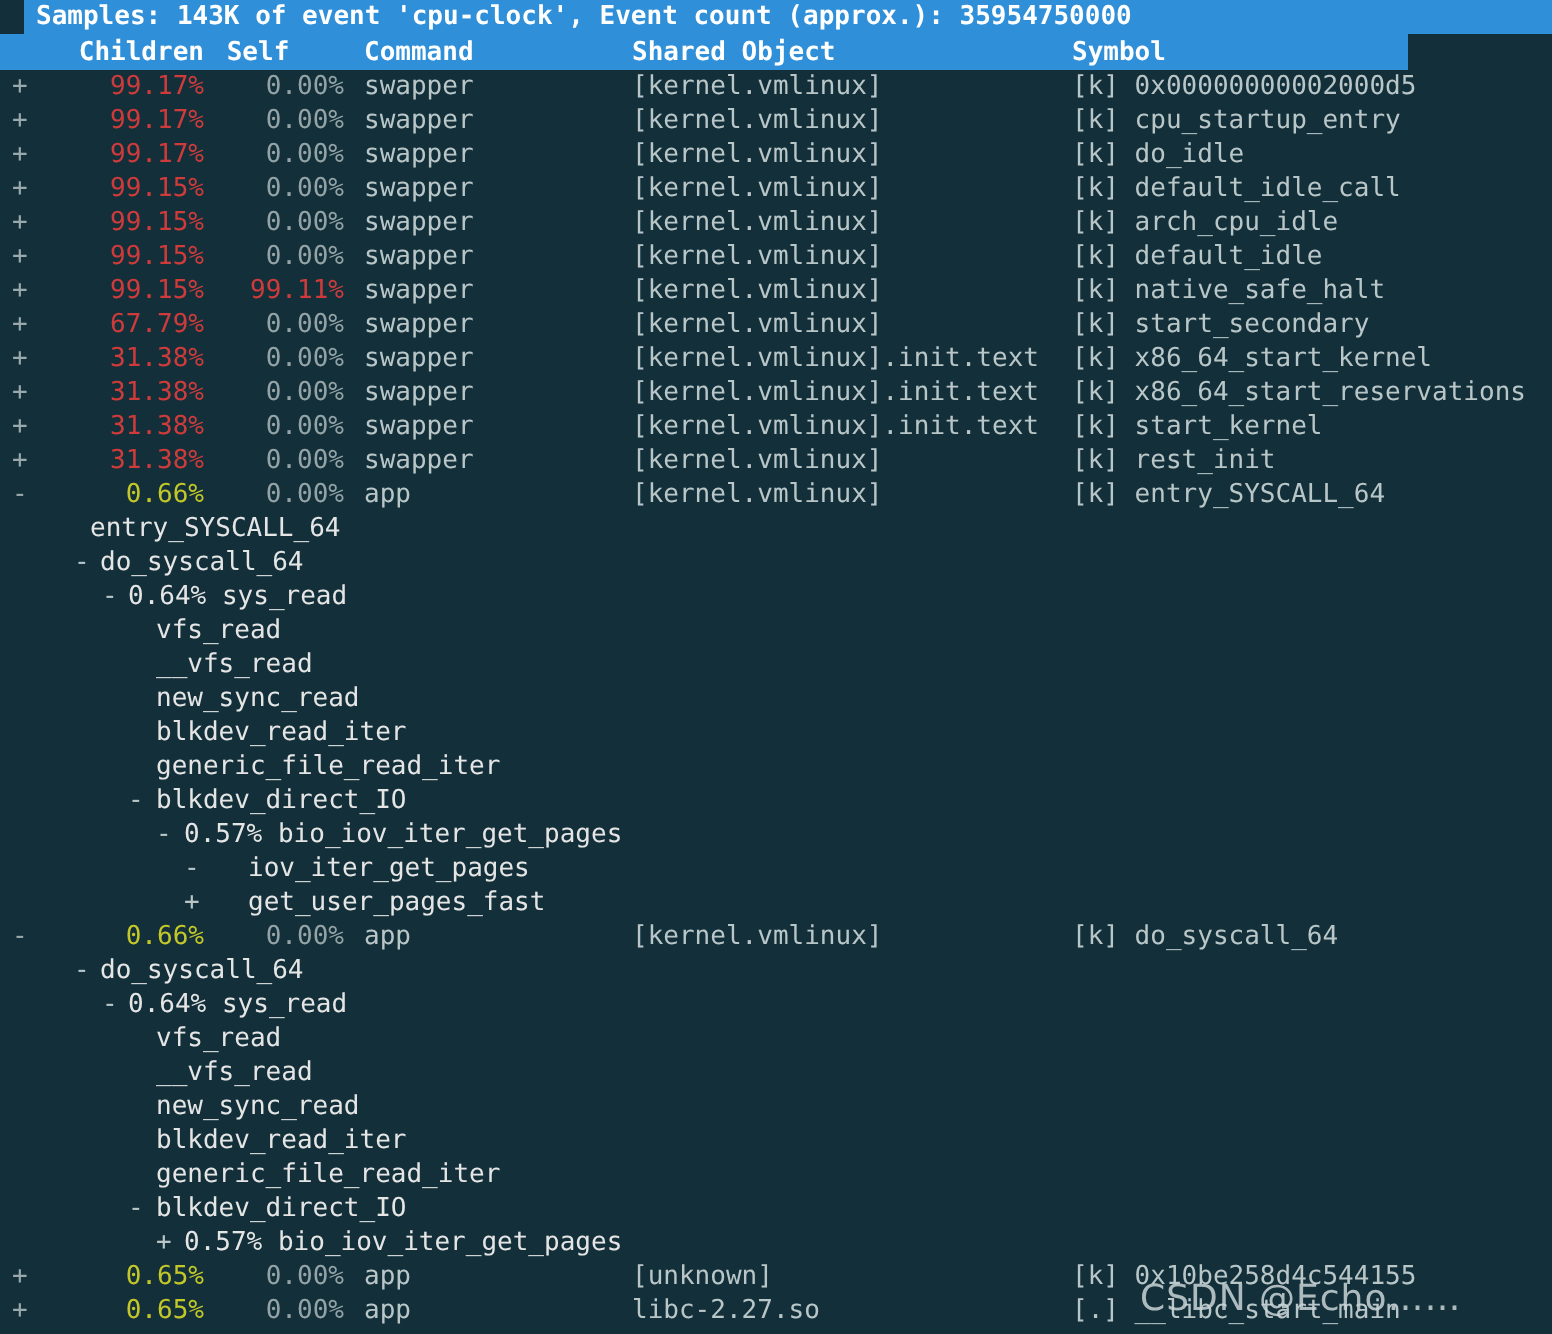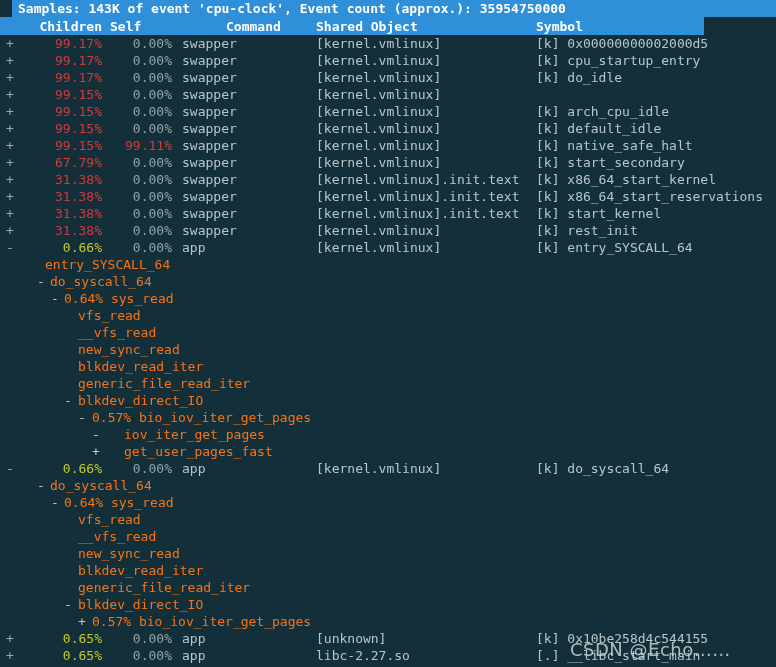--- a/index.html
+++ b/index.html
@@ -87,21 +87,21 @@
     width: 776px;
     white-space: pre;
     color: #b9c6c8;
   }
   .chain > span {
     position: absolute;
     top: 0;
     white-space: pre;
   }
   .chain .mark { color: #b9c6c8; }
-  .chain .txt  { color: #f97316; }
+  .chain .txt  { color: #e5e5e5; }
 
   
   .lvl0 .mark { left: 6px; }
   .lvl0 .txt  { left: 45px; }
   .lvl1 .mark { left: 37px; }
   .lvl1 .txt  { left: 50px; }
   .lvl2 .mark { left: 51px; }
   .lvl2 .txt  { left: 64px; }
   .lvl3 .mark { left: 64px; }
   .lvl3 .txt  { left: 78px; }
@@ -125,31 +125,31 @@
 </style>
 </head>
 <body>
 
 <div id="screen">
 
   <div class="statusline">Samples: 143K of event 'cpu-clock', Event count (approx.): 35954750000</div>
 
   <div class="hdrline">
     <span style="left:30px;width:72px;text-align:right;display:inline-block;">Children</span>
-    <span style="left:110px;width:62px;text-align:left;display:inline-block;">Self</span>
-    <span style="left:182px;margin-left:44px;">Command</span>
+    <span style="left:98px;width:62px;text-align:center;display:inline-block;">Self</span>
+    <span style="left:182px;">Command</span>
     <span style="left:316px;">Shared Object</span>
     <span style="left:536px;">Symbol</span>
   </div>
 
   <div class="rows" id="rows-container">
       <div class="row"><span class="c-fold">+</span><span class="c-child pct-red">99.17%</span><span class="c-self">0.00%</span><span class="c-cmd">swapper</span><span class="c-dso">[kernel.vmlinux]</span><span class="c-sym">[k] 0x00000000002000d5</span></div>
       <div class="row"><span class="c-fold">+</span><span class="c-child pct-red">99.17%</span><span class="c-self">0.00%</span><span class="c-cmd">swapper</span><span class="c-dso">[kernel.vmlinux]</span><span class="c-sym">[k] cpu_startup_entry</span></div>
       <div class="row"><span class="c-fold">+</span><span class="c-child pct-red">99.17%</span><span class="c-self">0.00%</span><span class="c-cmd">swapper</span><span class="c-dso">[kernel.vmlinux]</span><span class="c-sym">[k] do_idle</span></div>
-      <div class="row"><span class="c-fold">+</span><span class="c-child pct-red">99.15%</span><span class="c-self">0.00%</span><span class="c-cmd">swapper</span><span class="c-dso">[kernel.vmlinux]</span></div>
+      <div class="row"><span class="c-fold">+</span><span class="c-child pct-red">99.15%</span><span class="c-self">0.00%</span><span class="c-cmd">swapper</span><span class="c-dso">[kernel.vmlinux]</span><span class="c-sym">[k] default_idle_call</span></div>
       <div class="row"><span class="c-fold">+</span><span class="c-child pct-red">99.15%</span><span class="c-self">0.00%</span><span class="c-cmd">swapper</span><span class="c-dso">[kernel.vmlinux]</span><span class="c-sym">[k] arch_cpu_idle</span></div>
       <div class="row"><span class="c-fold">+</span><span class="c-child pct-red">99.15%</span><span class="c-self">0.00%</span><span class="c-cmd">swapper</span><span class="c-dso">[kernel.vmlinux]</span><span class="c-sym">[k] default_idle</span></div>
       <div class="row"><span class="c-fold">+</span><span class="c-child pct-red">99.15%</span><span class="c-self pct-red">99.11%</span><span class="c-cmd">swapper</span><span class="c-dso">[kernel.vmlinux]</span><span class="c-sym">[k] native_safe_halt</span></div>
       <div class="row"><span class="c-fold">+</span><span class="c-child pct-red">67.79%</span><span class="c-self">0.00%</span><span class="c-cmd">swapper</span><span class="c-dso">[kernel.vmlinux]</span><span class="c-sym">[k] start_secondary</span></div>
       <div class="row"><span class="c-fold">+</span><span class="c-child pct-red">31.38%</span><span class="c-self">0.00%</span><span class="c-cmd">swapper</span><span class="c-dso">[kernel.vmlinux].init.text</span><span class="c-sym">[k] x86_64_start_kernel</span></div>
       <div class="row"><span class="c-fold">+</span><span class="c-child pct-red">31.38%</span><span class="c-self">0.00%</span><span class="c-cmd">swapper</span><span class="c-dso">[kernel.vmlinux].init.text</span><span class="c-sym">[k] x86_64_start_reservations</span></div>
       <div class="row"><span class="c-fold">+</span><span class="c-child pct-red">31.38%</span><span class="c-self">0.00%</span><span class="c-cmd">swapper</span><span class="c-dso">[kernel.vmlinux].init.text</span><span class="c-sym">[k] start_kernel</span></div>
       <div class="row"><span class="c-fold">+</span><span class="c-child pct-red">31.38%</span><span class="c-self">0.00%</span><span class="c-cmd">swapper</span><span class="c-dso">[kernel.vmlinux]</span><span class="c-sym">[k] rest_init</span></div>
       <div class="row"><span class="c-fold">-</span><span class="c-child pct-olive">0.66%</span><span class="c-self">0.00%</span><span class="c-cmd">app</span><span class="c-dso">[kernel.vmlinux]</span><span class="c-sym">[k] entry_SYSCALL_64</span></div>
       <div class="chain lvl0"><span class="mark"></span><span class="txt">entry_SYSCALL_64</span></div>

